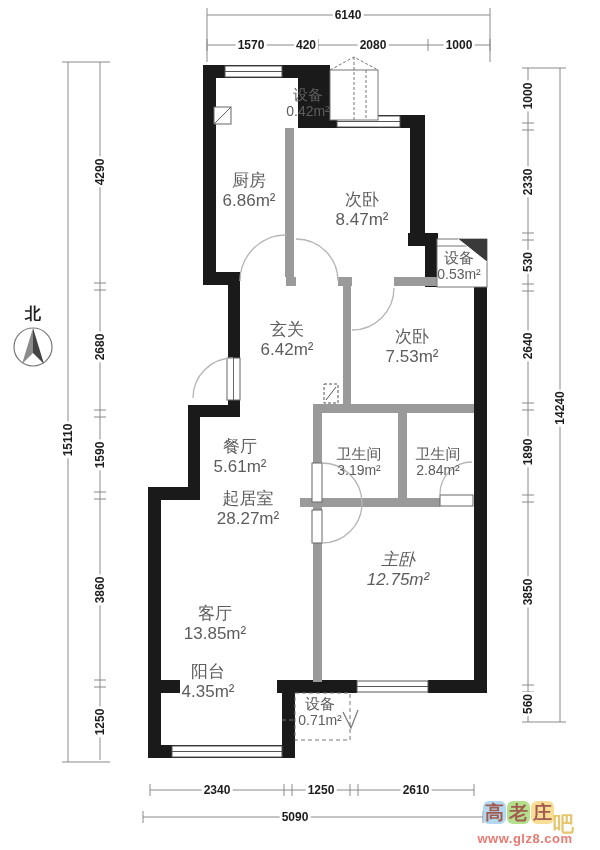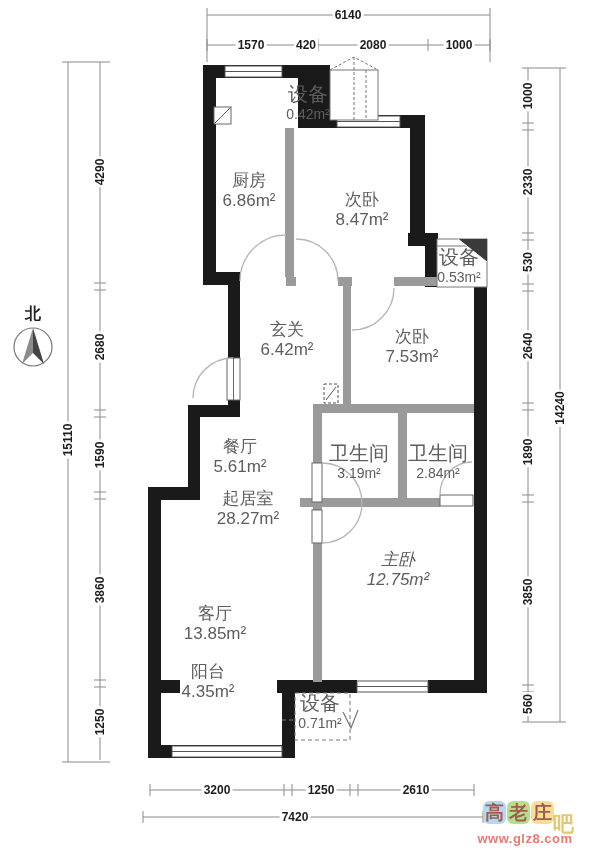--- a/index.html
+++ b/index.html
@@ -5,21 +5,21 @@
   html,body{margin:0;padding:0;background:#fff;}
   #stage{position:relative;width:600px;height:850px;background:#fff;overflow:hidden;
          font-family:"Liberation Sans","DejaVu Sans",sans-serif;}
   #plan-svg{position:absolute;left:0;top:0;}
   .black{fill:#1a1a1a;}
   .gray{fill:#9a9a9a;}
   .lbl{position:absolute;transform:translate(-50%,-50%);text-align:center;color:#5d5d5d;
        white-space:nowrap;line-height:1.15;}
   .room-name{font-size:17px;}
   .room-area{font-size:17px;}
-  .small .room-name{font-size:20px;}
+  .small .room-name{font-size:15px;}
   .small .room-area{font-size:14px;}
   .dim{position:absolute;transform:translate(-50%,-50%);font-size:12px;font-weight:bold;
        color:#1c1c1c;background:#fff;padding:0 2px;line-height:1;white-space:nowrap;}
   .vdim{transform:translate(-50%,-50%) rotate(-90deg);}
   .north{position:absolute;transform:translate(-50%,-50%);font-size:16px;font-weight:bold;color:#222;}
   .wm-tile{position:absolute;width:23px;height:23px;border-radius:6px;opacity:.8;
            display:flex;align-items:center;justify-content:center;
            font-family:"Liberation Serif","DejaVu Serif",serif;
            font-size:19px;font-weight:bold;color:#8a3324;}
   .wm-suffix{position:absolute;font-family:"Liberation Serif","DejaVu Serif",serif;
@@ -224,24 +224,24 @@
 
   <div class="dim vdim" style="left:560px;top:408px;">14240</div>
   <div class="dim vdim" style="left:528px;top:96px;">1000</div>
   <div class="dim vdim" style="left:528px;top:182px;">2330</div>
   <div class="dim vdim" style="left:528px;top:262px;">530</div>
   <div class="dim vdim" style="left:528px;top:346px;">2640</div>
   <div class="dim vdim" style="left:528px;top:452px;">1890</div>
   <div class="dim vdim" style="left:528px;top:592px;">3850</div>
   <div class="dim vdim" style="left:528px;top:704px;">560</div>
 
-  <div class="dim" style="left:217px;top:790px;">3200</div>
+  <div class="dim" style="left:217px;top:790px;">2340</div>
   <div class="dim" style="left:321px;top:790px;">1250</div>
   <div class="dim" style="left:416px;top:790px;">2610</div>
-  <div class="dim" style="left:295px;top:817px;">7420</div>
+  <div class="dim" style="left:295px;top:817px;">5090</div>
 
   <div>
     <div class="wm-tile" style="left:483px;top:801px;background:#9fd0ee;">高</div>
     <div class="wm-tile" style="left:507px;top:801px;background:#a2d96f;">老</div>
     <div class="wm-tile" style="left:531px;top:801px;background:#f6d77a;">庄</div>
     <div class="wm-suffix" style="left:553px;top:810px;">吧</div>
     <div class="wm-url" style="left:525px;top:831px;">www.glz8.com</div>
   </div>
 
 </div>

